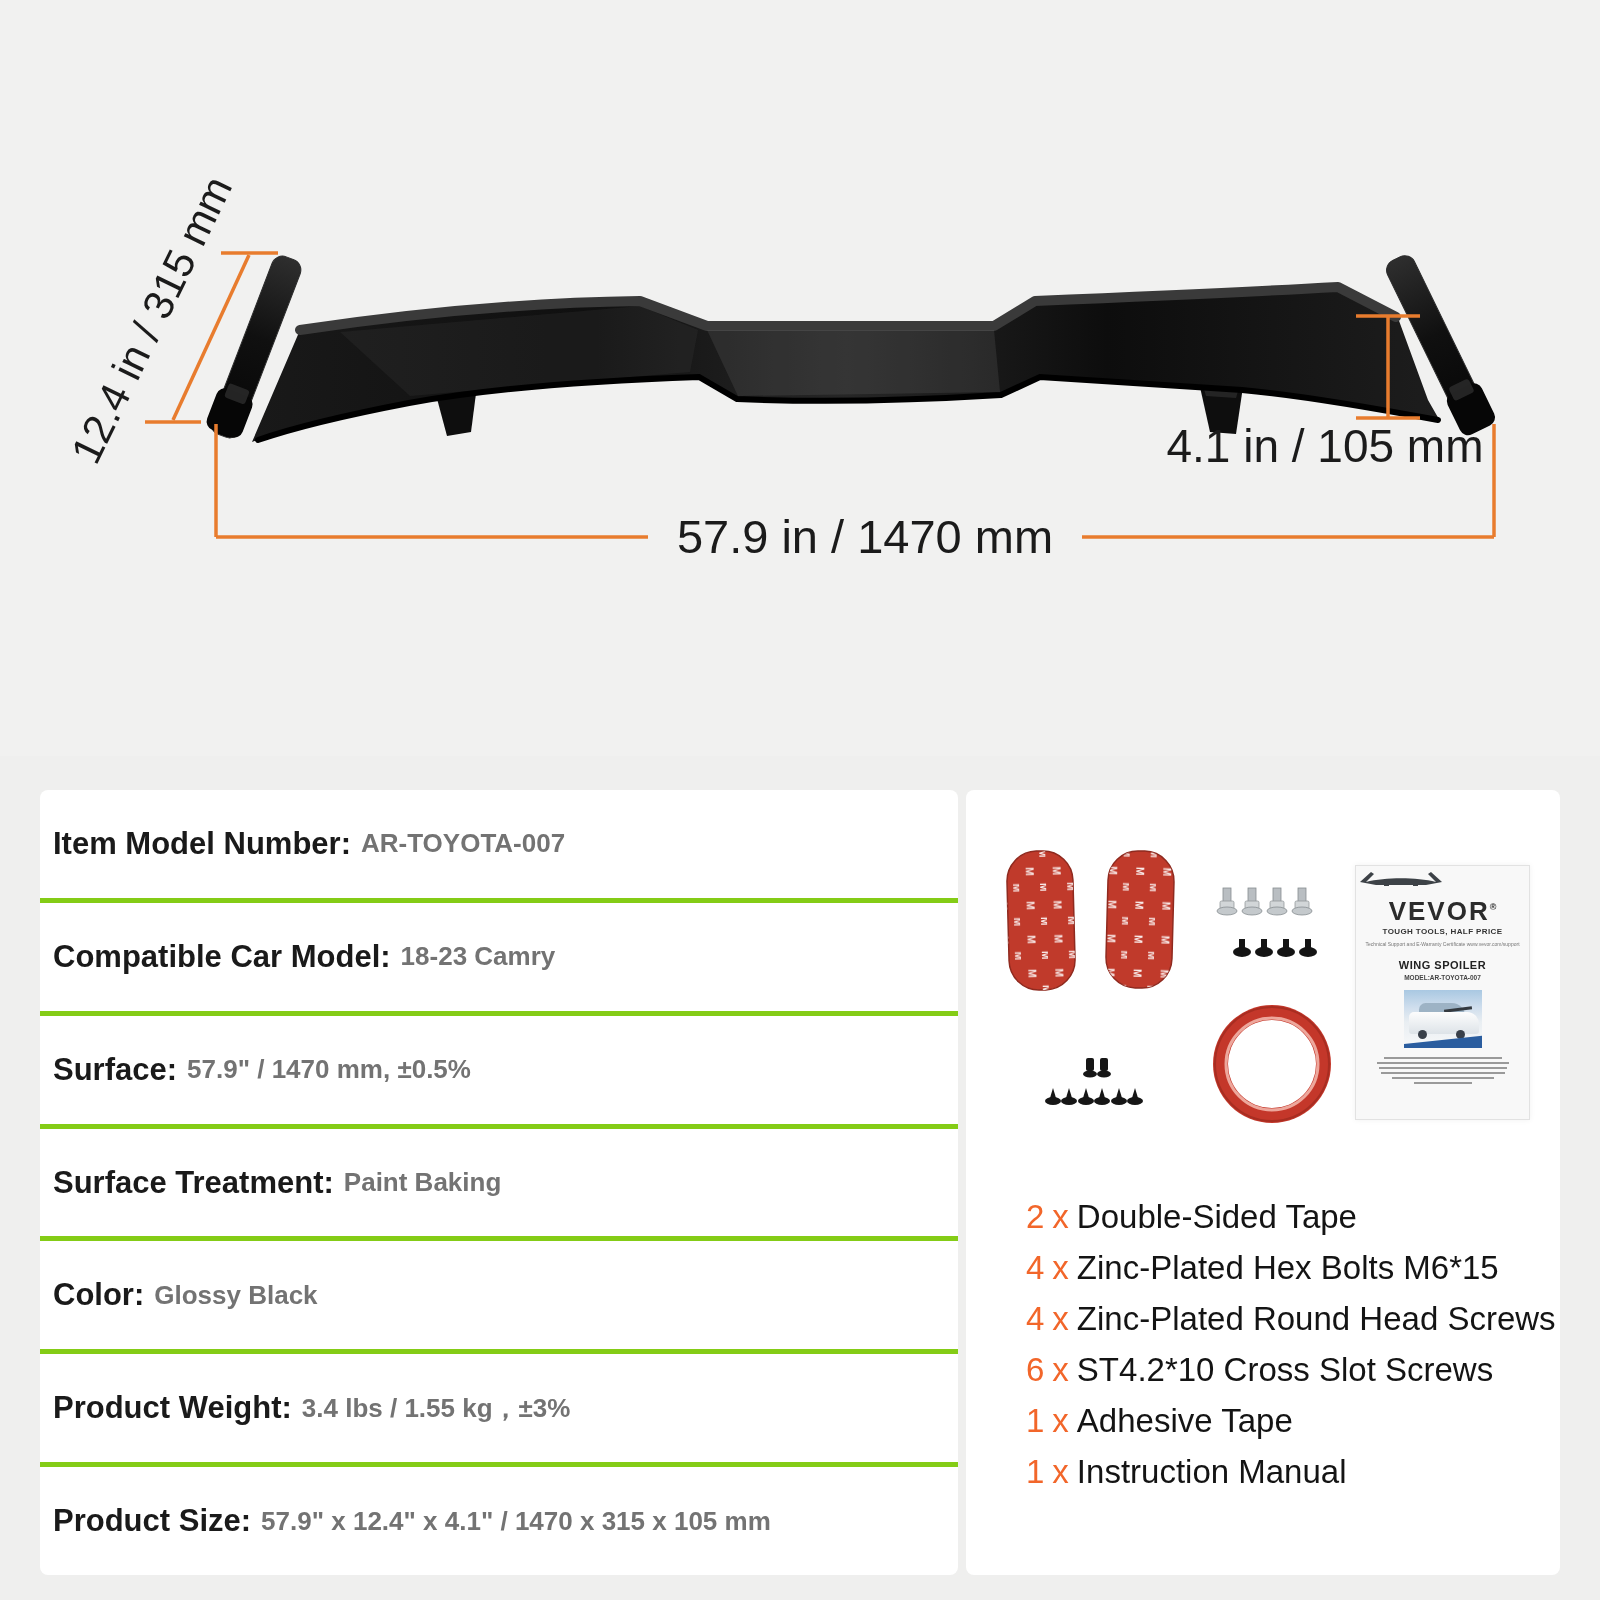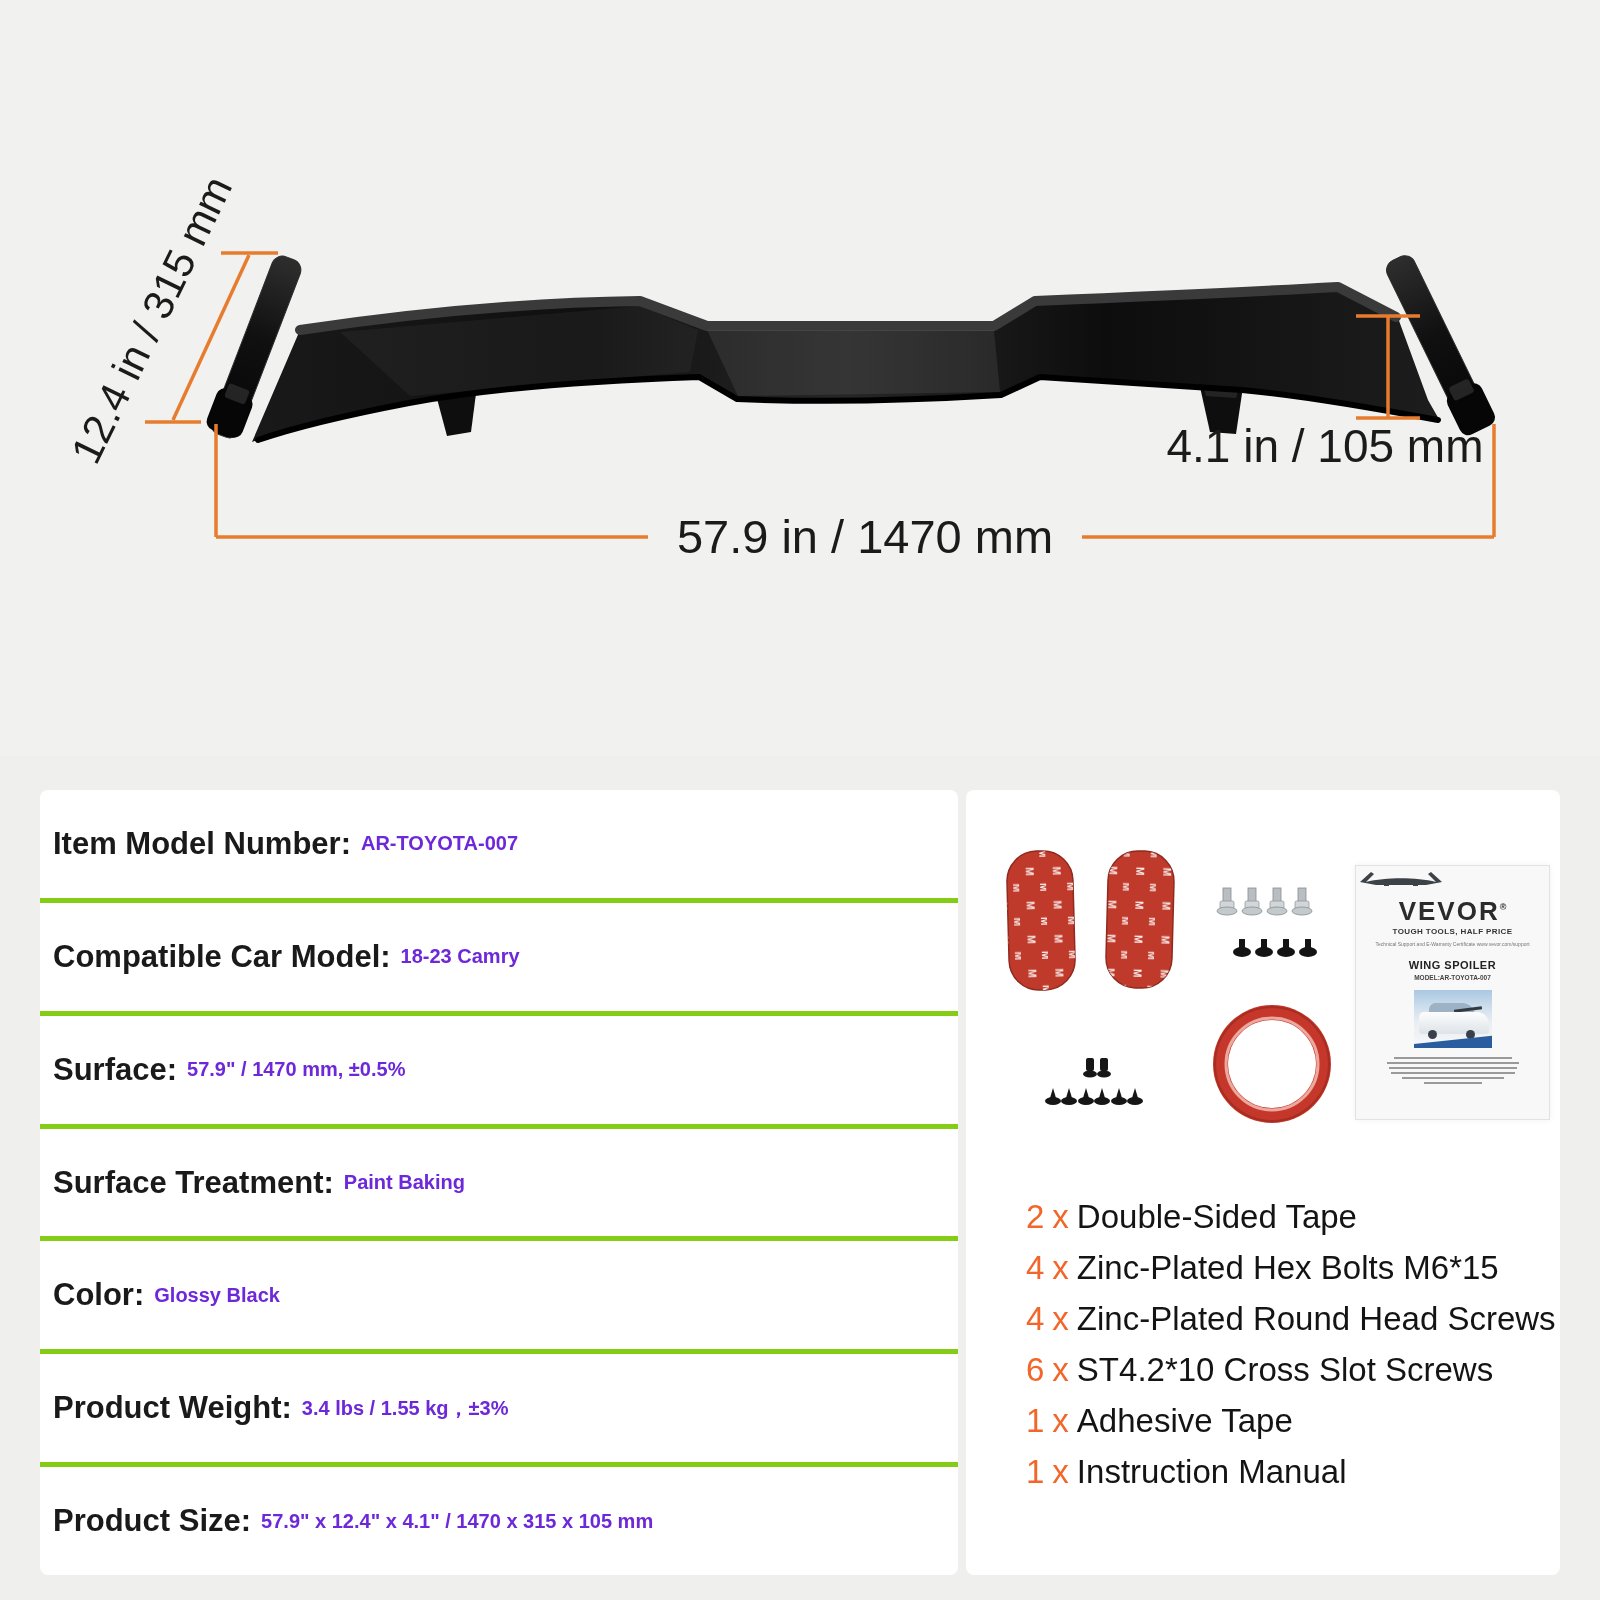--- a/index.html
+++ b/index.html
@@ -16,27 +16,27 @@
   .dim-text{fill:#1b1b1b;}
   
   .cards{display:flex;gap:8px;margin:34px 40px 0;height:785px;}
   .card{background:#ffffff;border-radius:8px;position:relative;}
   .specs-card{width:918px;display:flex;flex-direction:column;overflow:hidden;}
   .kit-card{flex:1;overflow:hidden;}
   
   .spec-row{flex:1;display:flex;align-items:center;padding-left:13px;white-space:nowrap;}
   .spec-row + .spec-row{border-top:5px solid #84cc16;}
   .spec-label{font-weight:bold;font-size:31px;color:#1a1a1a;}
-  .spec-value{font-weight:bold;font-size:20px;color:#6d28d9;margin-left:10px;}
+  .spec-value{font-weight:bold;font-size:26px;color:#737373;margin-left:10px;}
   
   .kit-photo{position:absolute;left:0;top:0;width:594px;height:410px;}
   .kit-photo svg{position:absolute;left:0;top:0;}
   
   .manual{
-    position:absolute;left:389px;top:75px;width:195px;height:255px;
+    position:absolute;left:389px;top:75px;width:175px;height:255px;
     background:#f8f8f8;border:1px solid #e2e2e2;box-sizing:border-box;
     text-align:center;box-shadow:0 0 6px rgba(0,0,0,0.06);
   }
   .manual-brand{margin-top:32px;font-weight:bold;font-size:26px;letter-spacing:2px;color:#2b2b2b;line-height:1;}
   .manual-brand .reg{font-size:9px;vertical-align:super;letter-spacing:0;}
   .manual-tagline{font-size:8px;font-weight:bold;color:#333;margin-top:3px;letter-spacing:0.4px;}
   .manual-support{font-size:5px;color:#777;margin-top:5px;}
   .manual-title{font-size:11px;font-weight:bold;color:#222;margin-top:12px;letter-spacing:0.5px;}
   .manual-model{font-size:6.5px;font-weight:bold;color:#444;margin-top:3px;}
   .car-photo{width:78px;height:58px;margin:9px auto 0;position:relative;overflow:hidden;

